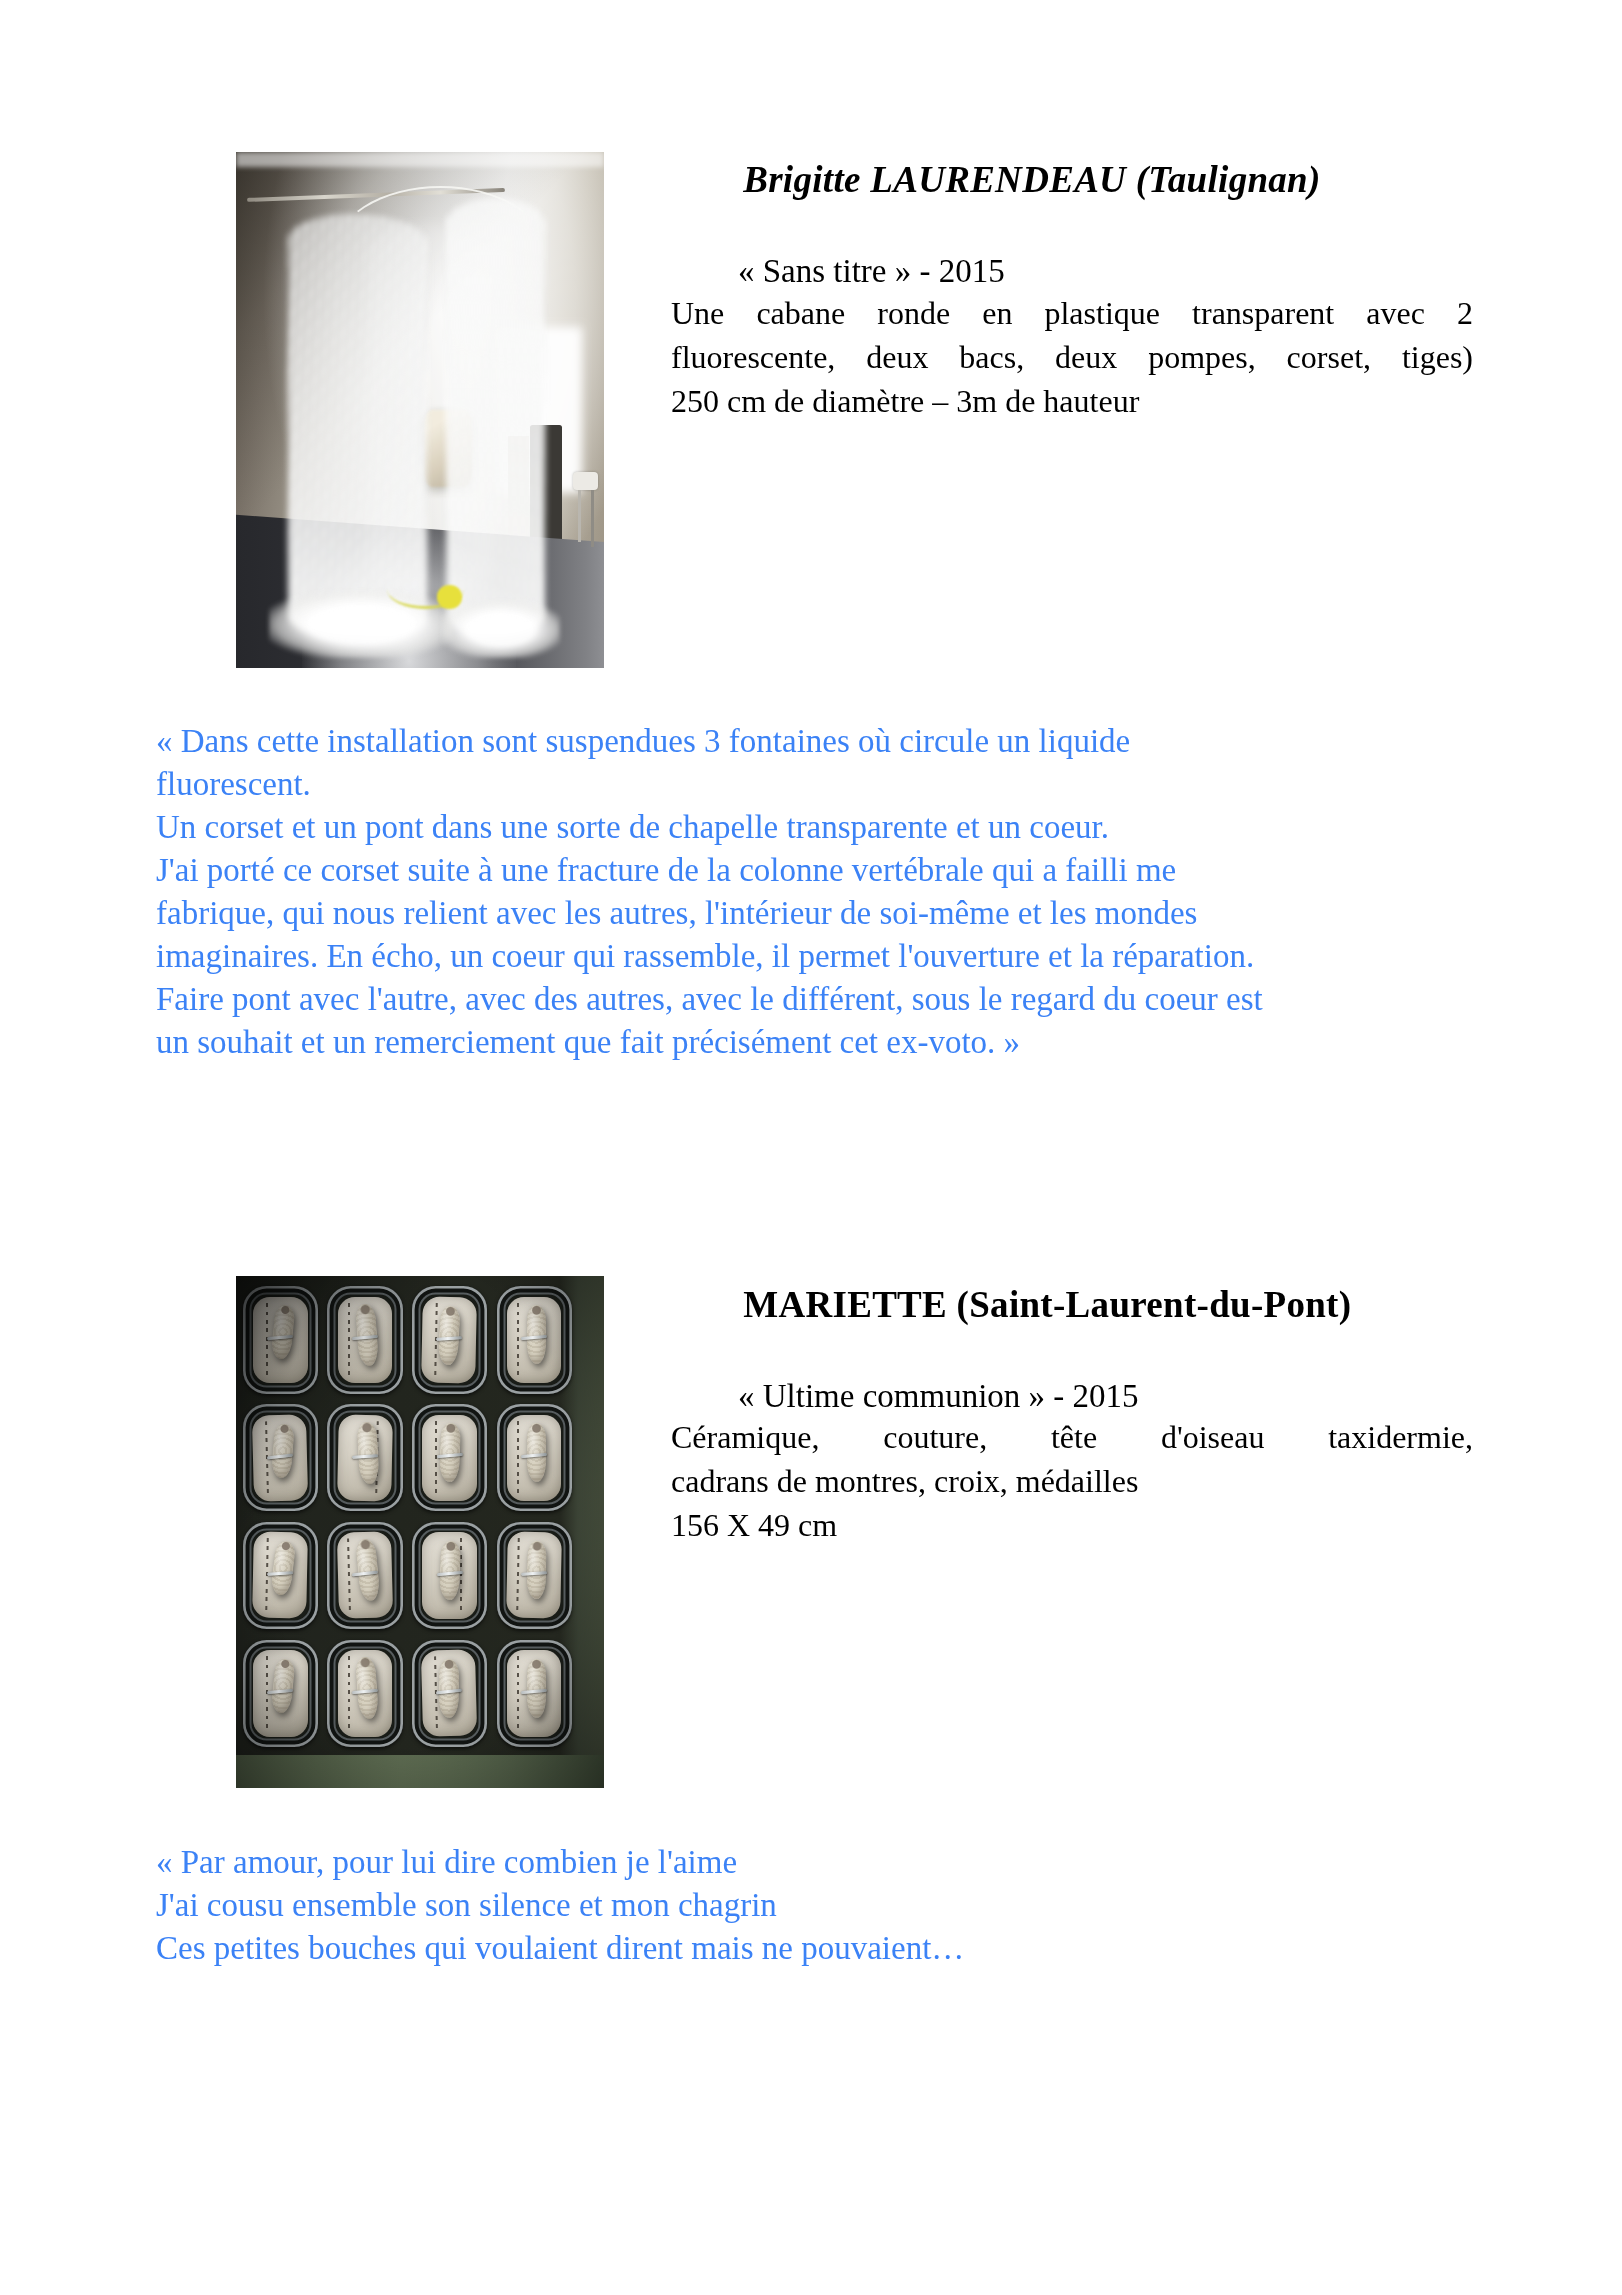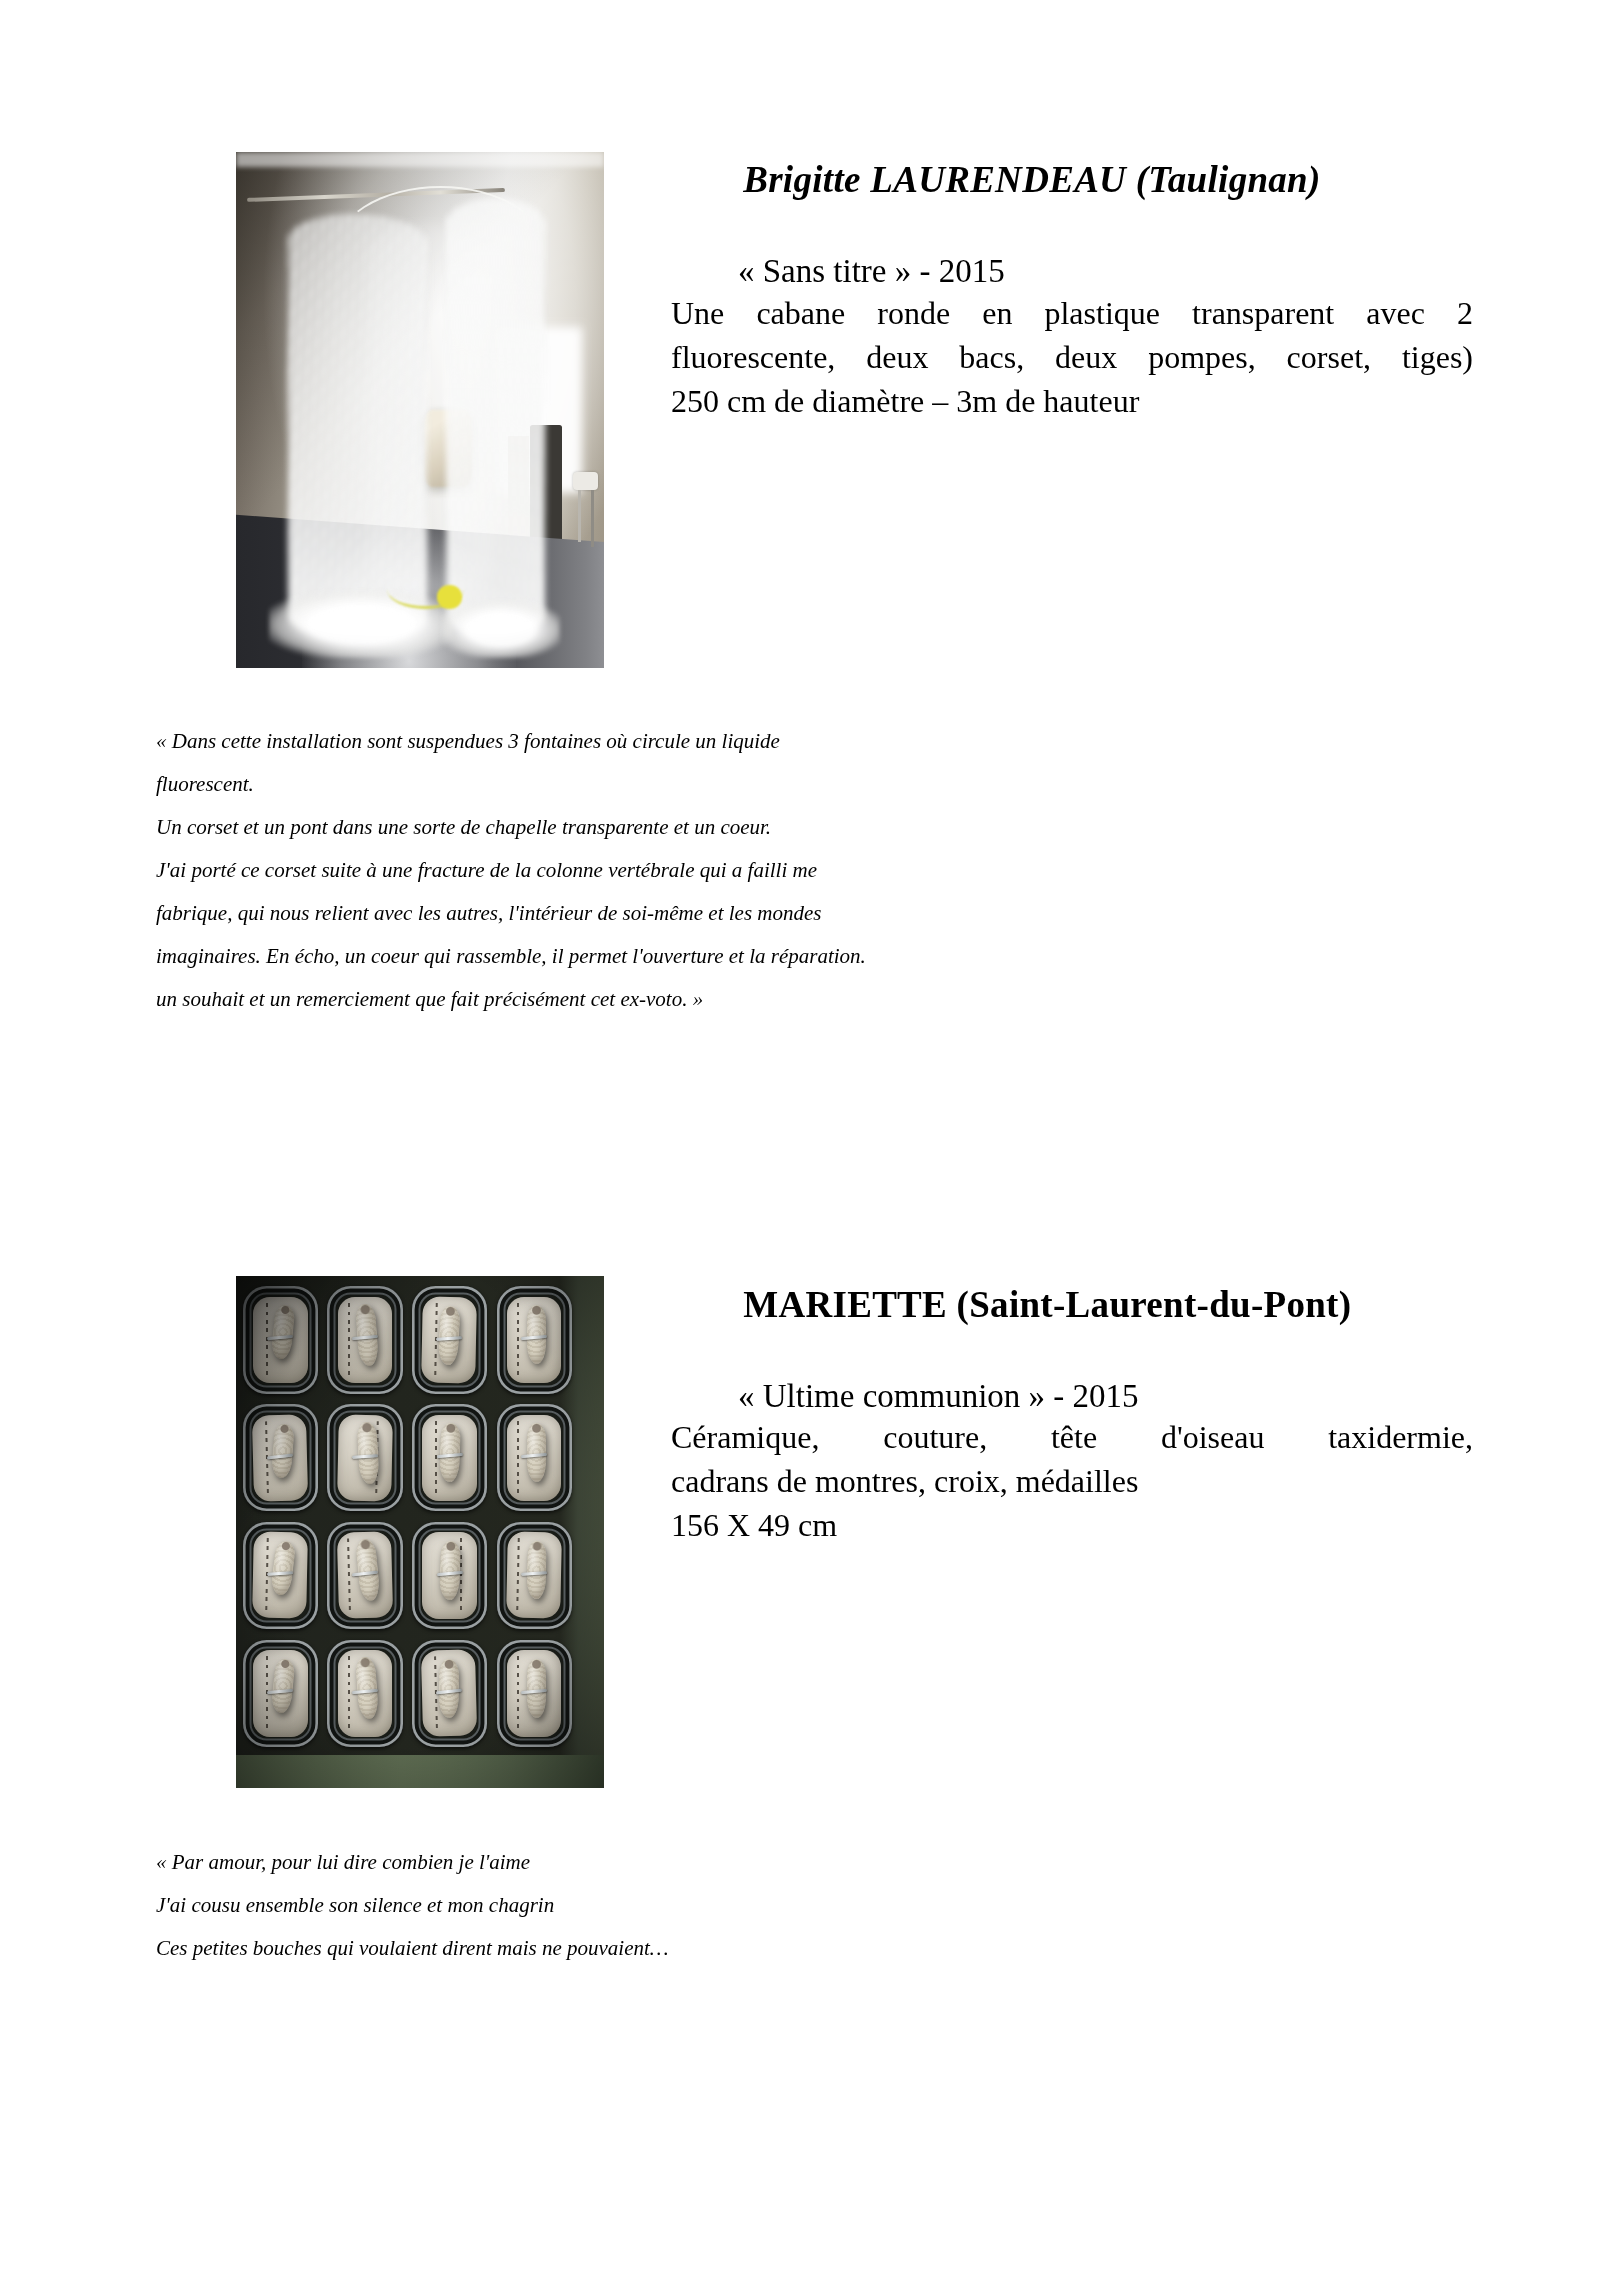--- a/index.html
+++ b/index.html
@@ -21,22 +21,22 @@
   .artist span{margin-left:5.2px;}
   .worktitle{
     position:absolute;left:738px;
     font-size:33px;line-height:43px;white-space:nowrap;margin-top:45px;
   }
   .desc{position:absolute;left:671px;width:802px;}
   .dline{font-size:32px;line-height:44px;width:802px;}
   .dline.just{text-align:justify;text-align-last:justify;}
   .quote{position:absolute;left:156px;}
   .qline{
-    font-size:21px;line-height:43px;font-style:italic;
-    color:#000000;white-space:nowrap;
+    font-size:33px;line-height:43px;
+    color:#3b82f6;white-space:nowrap;
   }
 
   
   .photo1{
     position:absolute;left:236px;top:152px;width:368px;height:516px;
     overflow:hidden;
     background:
       linear-gradient(132deg, rgba(30,28,24,.55), rgba(30,28,24,.2) 20%, rgba(0,0,0,0) 42%),
       radial-gradient(ellipse at 60% 28%, rgba(255,255,255,.95) 0%, rgba(255,255,255,.5) 38%, rgba(255,255,255,0) 62%),
       linear-gradient(100deg,#564f45 0%,#7a7268 14%,#a09a8e 30%,#c9c7c0 48%,#e4e3df 60%,#c2bcae 78%,#a59d8e 92%,#968d7e 100%);
@@ -162,20 +162,21 @@
     <div class="dline">250 cm de diamètre – 3m de hauteur</div>
   </div>
 
   <div class="quote" style="top:720px;">
     <div class="qline">« Dans cette installation sont suspendues 3 fontaines où circule un liquide</div>
     <div class="qline">fluorescent.</div>
     <div class="qline">Un corset et un pont dans une sorte de chapelle transparente et un coeur.</div>
     <div class="qline">J'ai porté ce corset suite à une fracture de la colonne vertébrale qui a failli me</div>
     <div class="qline">fabrique, qui nous relient avec les autres, l'intérieur de soi-même et les mondes</div>
     <div class="qline">imaginaires. En écho, un coeur qui rassemble, il permet l'ouverture et la réparation.</div>
+    <div class="qline">Faire pont avec l'autre, avec des autres, avec le différent, sous le regard du coeur est</div>
     <div class="qline">un souhait et un remerciement que fait précisément cet ex-voto. »</div>
   </div>
 
   <div class="photo2">
     <div class="tins">
       <div class="tin">
           <div class="cloth">
             <div class="stitch"></div>
             <div class="blob"></div>
             <div class="pin"></div>

